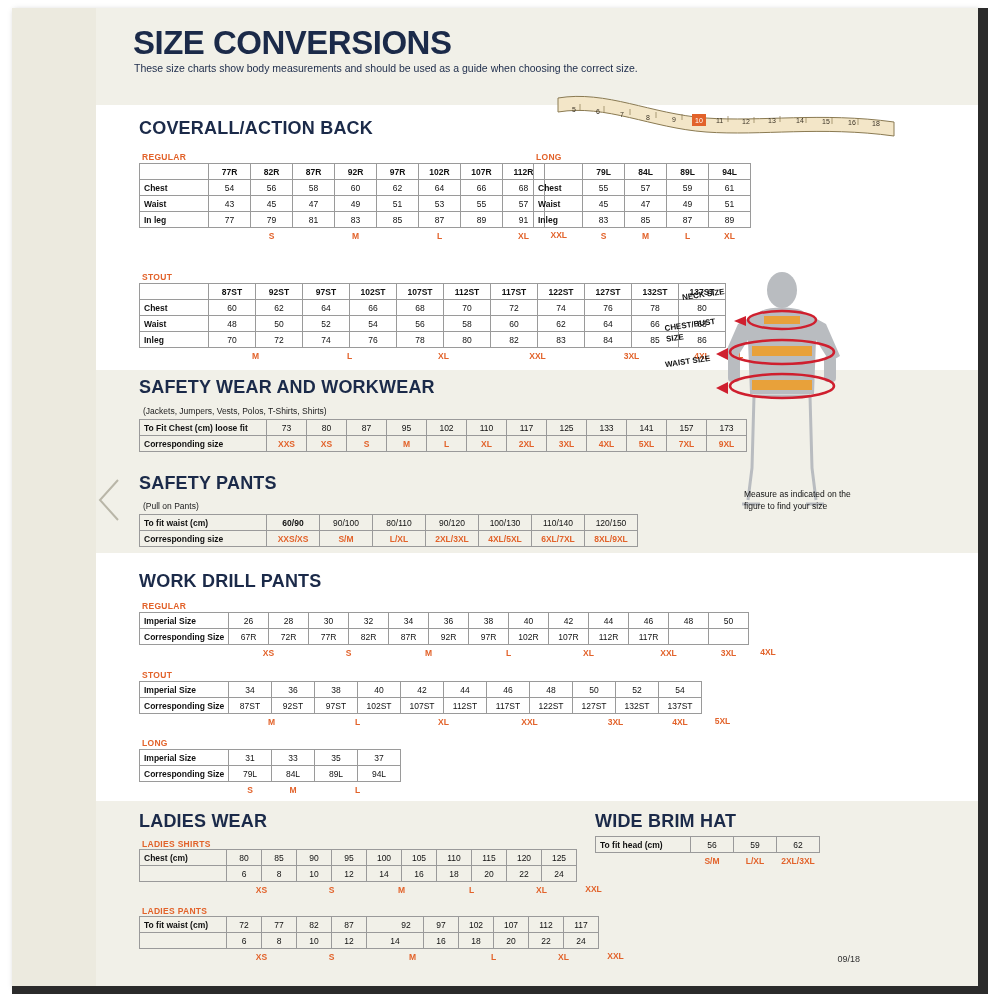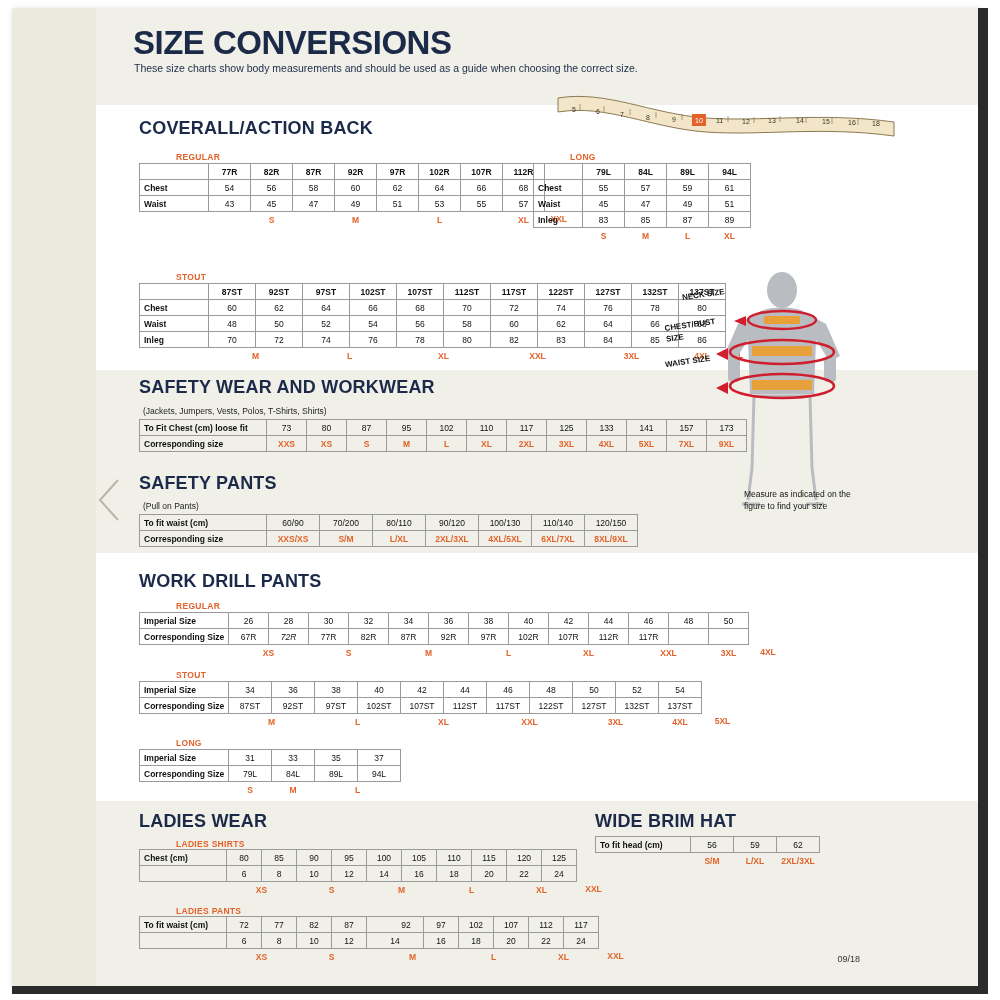--- a/index.html
+++ b/index.html
@@ -38,21 +38,20 @@
     position:absolute;left:134px;top:62px;
     font-size:10.5px;color:#1b2a49;
   }
   .sec-title{
     position:absolute;font-size:18px;font-weight:bold;color:#1b2a49;
     letter-spacing:0.2px;
   }
   .sublabel{
     position:absolute;font-size:8.5px;font-weight:bold;color:#e2622a;
     letter-spacing:0.3px;
-    margin-left:34px;
   }
   .note{
     position:absolute;font-size:8.5px;color:#222;
   }
 
   table.grid{
     position:absolute;border-collapse:collapse;
     font-size:8.5px;color:#111;
   }
   table.grid td{
@@ -173,20 +172,31 @@
           <td class="lbl">Waist</td>
           <td>43</td>
           <td>45</td>
           <td>47</td>
           <td>49</td>
           <td>51</td>
           <td>53</td>
           <td>55</td>
           <td>57</td>
         </tr>
+        <tr>
+          <td class="lbl">In leg</td>
+          <td>77</td>
+          <td>79</td>
+          <td>81</td>
+          <td>83</td>
+          <td>85</td>
+          <td>87</td>
+          <td>89</td>
+          <td>91</td>
+        </tr>
         <tr class="sizes">
           <td class="lbl" style="border: none;"></td>
           <td colspan="1"></td>
           <td colspan="1">S</td>
           <td colspan="1"></td>
           <td colspan="1">M</td>
           <td colspan="1"></td>
           <td colspan="1">L</td>
           <td colspan="1"></td>
           <td colspan="1">XL</td>
@@ -346,22 +356,22 @@
         </tr>
       </tbody>
     </table>
 
   <div class="sec-title" style="left:139px;top:473px;">SAFETY PANTS</div>
   <div class="note" style="left:143px;top:501px;">(Pull on Pants)</div>
   <table class="grid" id="t-safety-pants" style="left:139px;top:514px;">
       <tbody>
         <tr>
           <td class="lbl" style="width: 120px;">To fit waist (cm)</td>
-          <td colspan="1" style="min-width: 48px;">60/90</td>
-          <td colspan="1" style="min-width: 48px;">70/200</td>
+          <td colspan="1" style="min-width: 48px; font-weight: bold;">60/90</td>
+          <td colspan="1" style="min-width: 48px;">90/100</td>
           <td colspan="1" style="min-width: 48px;">80/110</td>
           <td colspan="1" style="min-width: 48px;">90/120</td>
           <td colspan="1" style="min-width: 48px;">100/130</td>
           <td colspan="1" style="min-width: 48px;">110/140</td>
           <td colspan="1" style="min-width: 48px;">120/150</td>
         </tr>
         <tr>
           <td class="lbl" style="width: 120px;">Corresponding size</td>
           <td colspan="1" class="orange" style="min-width: 48px; margin-top: 45px;">XXS/XS</td>
           <td colspan="1" class="orange" style="min-width: 48px;">S/M</td>
@@ -391,21 +401,21 @@
           <td colspan="1" style="min-width: 35px;">40</td>
           <td colspan="1" style="min-width: 35px;">42</td>
           <td colspan="1" style="min-width: 35px;">44</td>
           <td colspan="1" style="min-width: 35px;">46</td>
           <td colspan="1" style="min-width: 35px;">48</td>
           <td colspan="1" style="min-width: 35px;">50</td>
         </tr>
         <tr>
           <td class="lbl" style="width: 82px;">Corresponding Size</td>
           <td colspan="1" style="min-width: 35px;">67R</td>
-          <td colspan="1" style="min-width: 35px; font-style: italic;">72R</td>
+          <td colspan="1" style="min-width: 35px;">72R</td>
           <td colspan="1" style="min-width: 35px;">77R</td>
           <td colspan="1" style="min-width: 35px;">82R</td>
           <td colspan="1" style="min-width: 35px;">87R</td>
           <td colspan="1" style="min-width: 35px;">92R</td>
           <td colspan="1" style="min-width: 35px;">97R</td>
           <td colspan="1" style="min-width: 35px;">102R</td>
           <td colspan="1" style="min-width: 35px;">107R</td>
           <td colspan="1" style="min-width: 35px;">112R</td>
           <td colspan="1" style="min-width: 35px;">117R</td>
           <td colspan="1" style="min-width: 35px;"></td>

